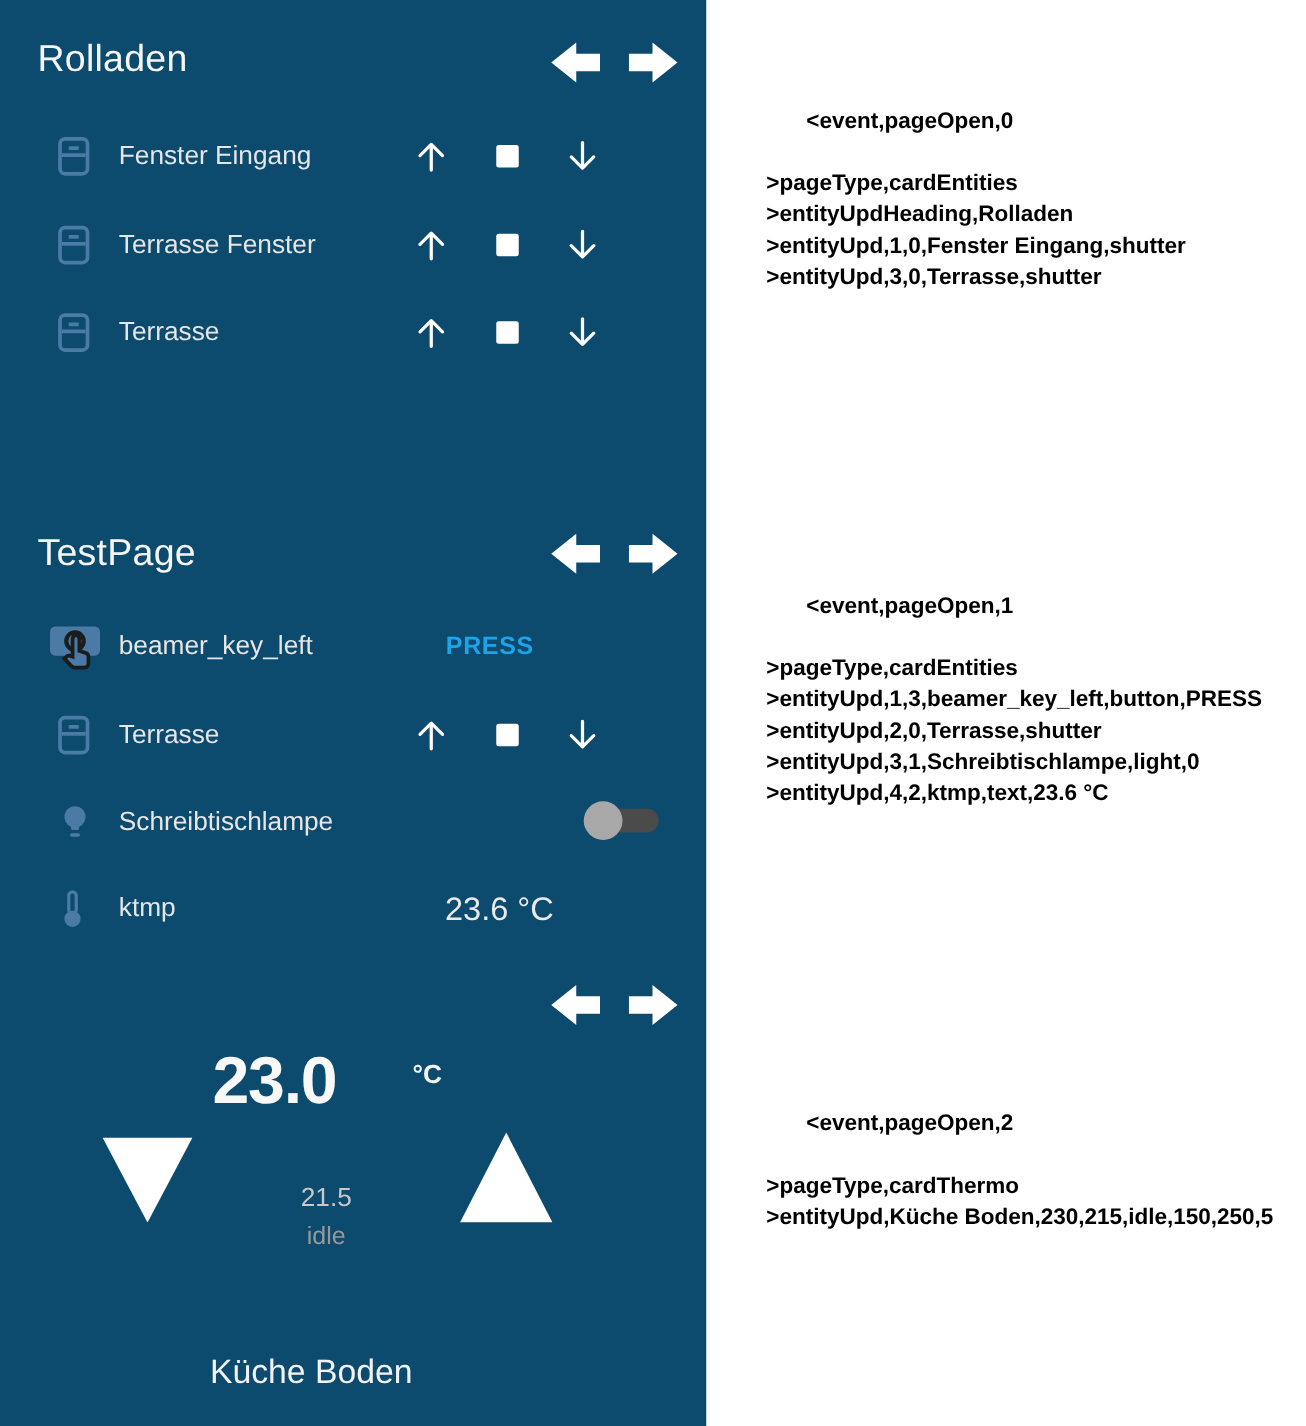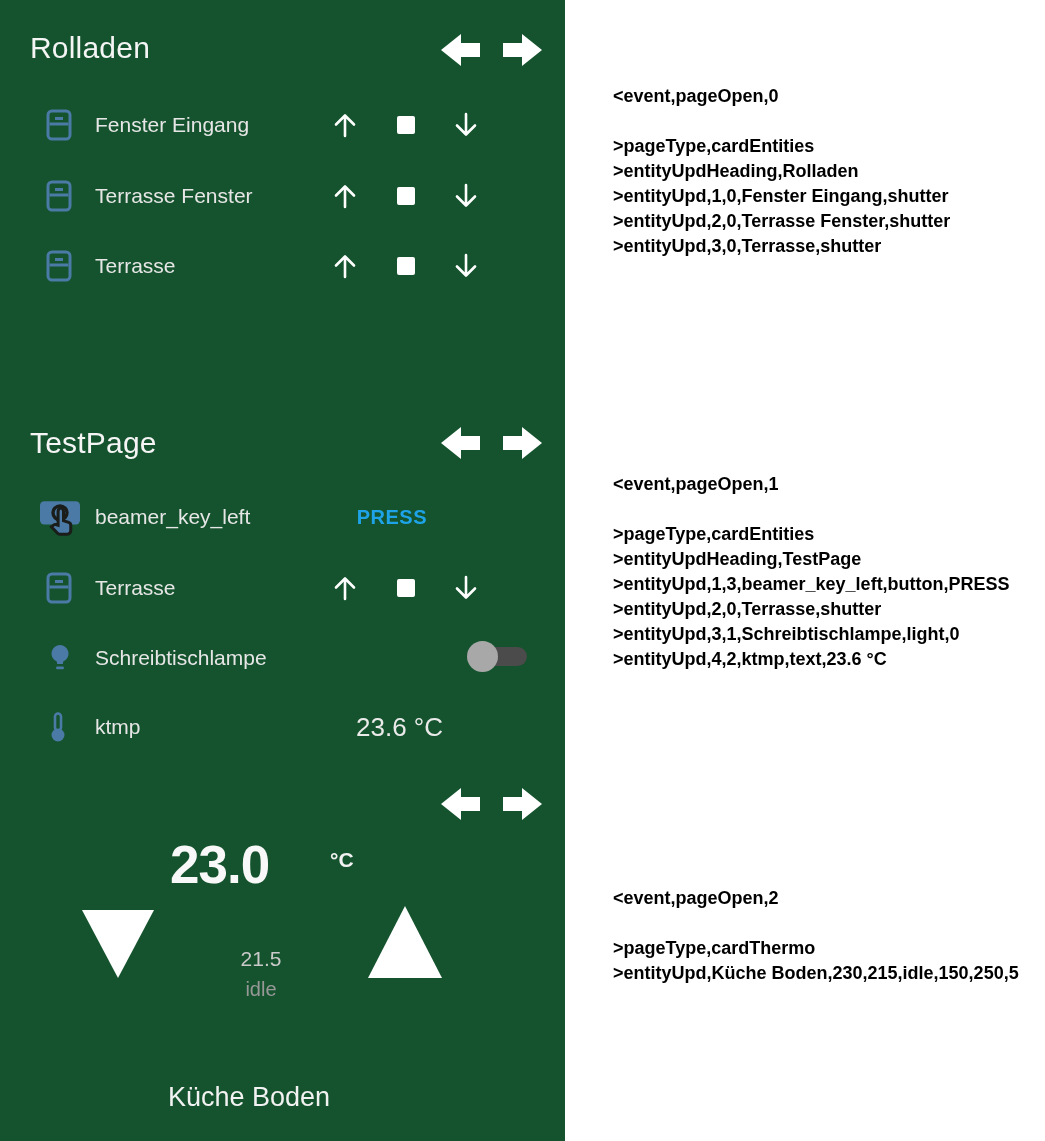--- a/index.html
+++ b/index.html
@@ -1,38 +1,38 @@
 <!DOCTYPE html>
 <html><head>
 <meta charset="utf-8">
 <style>
   html,body{margin:0;padding:0;background:#fff;}
   .screen{position:relative;width:1045px;height:1141px;background:#ffffff;
           font-family:"Liberation Sans",sans-serif;overflow:hidden;}
-  .panel{position:absolute;left:0;top:0;width:565px;height:1141px;background:#14532d;}
+  .panel{position:absolute;left:0;top:0;width:565px;height:1141px;background:#0c4a6e;}
   .abs{position:absolute;}
   .card-title{position:absolute;left:30px;font-size:30px;color:#f5f5f5;letter-spacing:.2px;}
   .nav-btn{position:absolute;width:40px;height:36px;cursor:pointer;}
   .row{position:absolute;left:0;width:465px;height:48px;}
   .row .ent-label{position:absolute;left:95px;top:0;line-height:48px;font-size:21px;color:#e6e6e6;}
   .ctl-up{position:absolute;left:329px;top:8px;}
   .ctl-stop{position:absolute;left:397px;top:15px;width:18px;height:18px;background:#ffffff;border-radius:2px;}
   .ctl-down{position:absolute;left:450px;top:8px;}
   .row .value{position:absolute;right:38px;top:0;line-height:48px;font-size:26px;color:#eaeaea;}
   .value.press{color:#1fa3e8;font-weight:bold;font-size:20px;letter-spacing:.5px;}
   .toggle{position:absolute;left:467px;top:7px;width:60px;height:31px;cursor:pointer;}
   .toggle .track{position:absolute;left:0;top:6px;width:60px;height:19px;border-radius:10px;background:#4b4b4b;}
   .toggle .knob{position:absolute;left:0;top:0;width:31px;height:31px;border-radius:50%;background:#a8a8a8;}
   .thermo-temp{position:absolute;left:170px;top:838px;font-size:53px;font-weight:bold;color:#f8f8f8;letter-spacing:-1px;line-height:1;}
   .thermo-unit{position:absolute;left:330px;top:848px;font-size:21px;font-weight:bold;color:#f2f2f2;}
   .thermo-set{position:absolute;left:186px;width:150px;text-align:center;top:947px;font-size:21px;color:#c9c9c9;}
   .thermo-state{position:absolute;left:186px;width:150px;text-align:center;top:978px;font-size:20px;color:#989898;}
   .thermo-name{position:absolute;left:0;width:498px;text-align:center;top:1082px;font-size:27px;color:#f2f2f2;}
   .proto{position:absolute;left:613px;color:#000;font-weight:bold;font-size:18px;line-height:25px;white-space:nowrap;}
-  .proto .ev{margin-bottom:25px;}
+  .proto .ev{margin-bottom:25px;margin-left:32px;}
   .tri-btn{position:absolute;cursor:pointer;}
 </style>
 </head>
 <body>
 
 <svg width="0" height="0" style="position:absolute">
   <defs>
     <g id="ico-shutter">
       <rect x="2" y="2" width="22" height="28" rx="4" fill="none" stroke="#4a7aa5" stroke-width="3"></rect>
       <line x1="9" y1="9.5" x2="17" y2="9.5" stroke="#4a7aa5" stroke-width="3"></line>
@@ -199,28 +199,26 @@
     <div class="thermo-set">21.5</div>
     <div class="thermo-state">idle</div>
     <div class="thermo-name">Küche Boden</div>
   </div>
 
   <div class="proto" style="top:84px;">
     <div class="ev">&lt;event,pageOpen,0</div>
     <div>&gt;pageType,cardEntities</div>
     <div>&gt;entityUpdHeading,Rolladen</div>
     <div>&gt;entityUpd,1,0,Fenster Eingang,shutter</div>
-    <div>&gt;entityUpd,2,0,Terrasse Fenster,shutter</div>
     <div>&gt;entityUpd,3,0,Terrasse,shutter</div>
   </div>
 
   <div class="proto" style="top:472px;">
     <div class="ev">&lt;event,pageOpen,1</div>
     <div>&gt;pageType,cardEntities</div>
-    <div>&gt;entityUpdHeading,TestPage</div>
     <div>&gt;entityUpd,1,3,beamer_key_left,button,PRESS</div>
     <div>&gt;entityUpd,2,0,Terrasse,shutter</div>
     <div>&gt;entityUpd,3,1,Schreibtischlampe,light,0</div>
     <div>&gt;entityUpd,4,2,ktmp,text,23.6 °C</div>
   </div>
 
   <div class="proto" style="top:886px;">
     <div class="ev">&lt;event,pageOpen,2</div>
     <div>&gt;pageType,cardThermo</div>
     <div>&gt;entityUpd,Küche Boden,230,215,idle,150,250,5</div>

